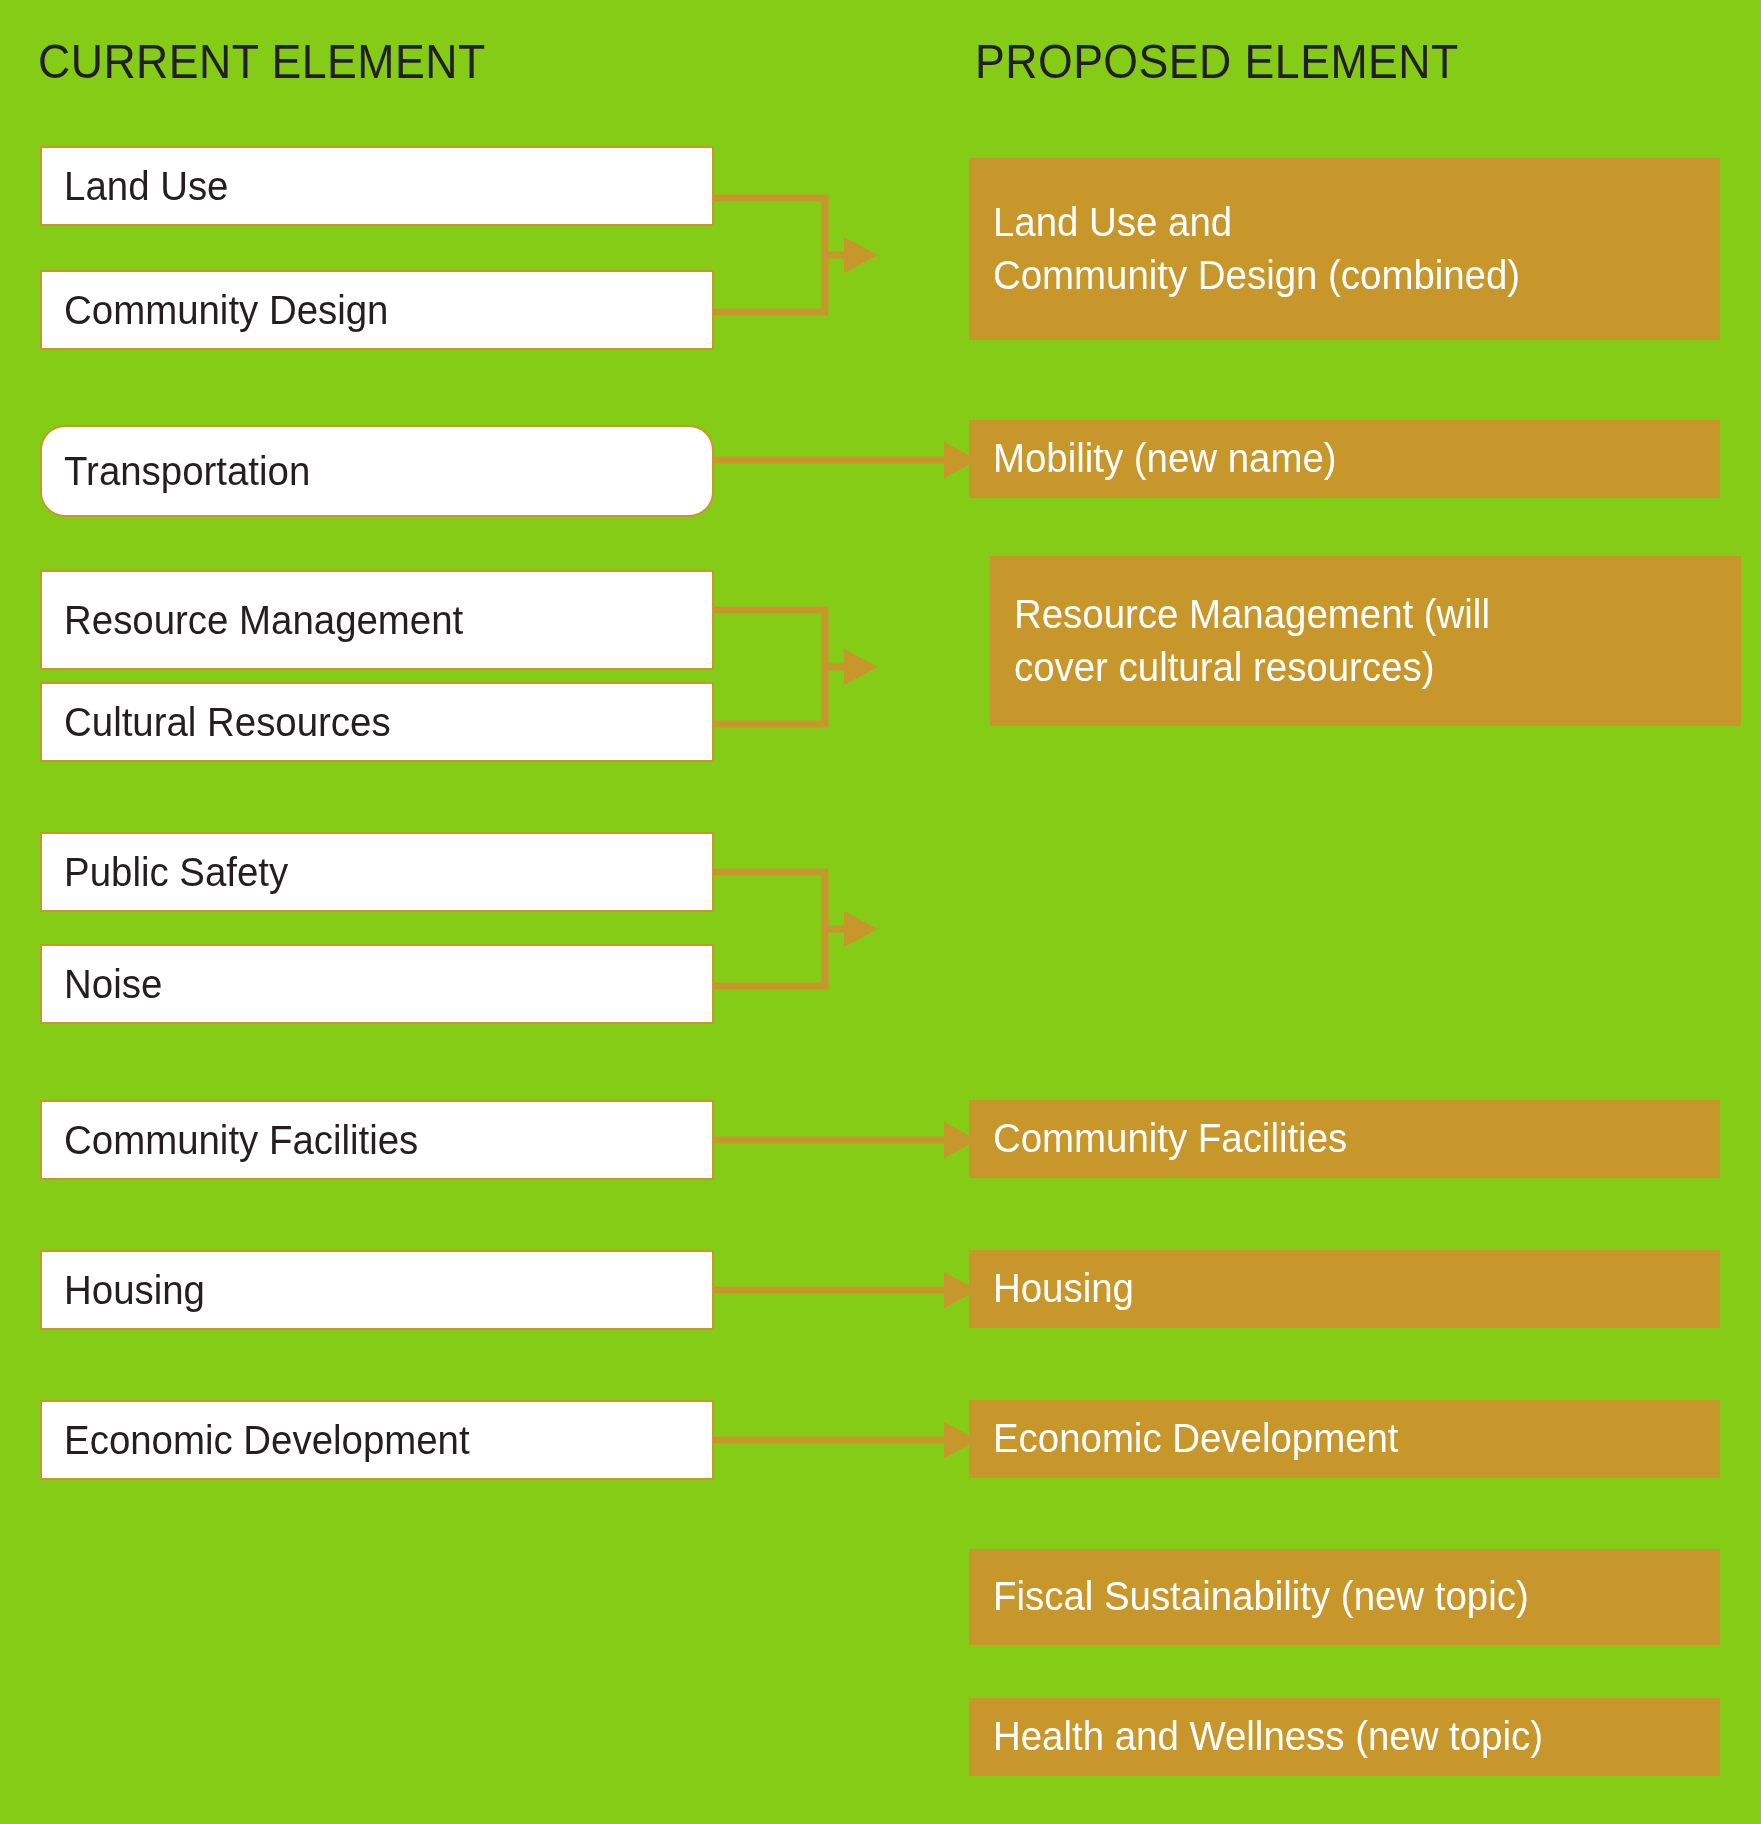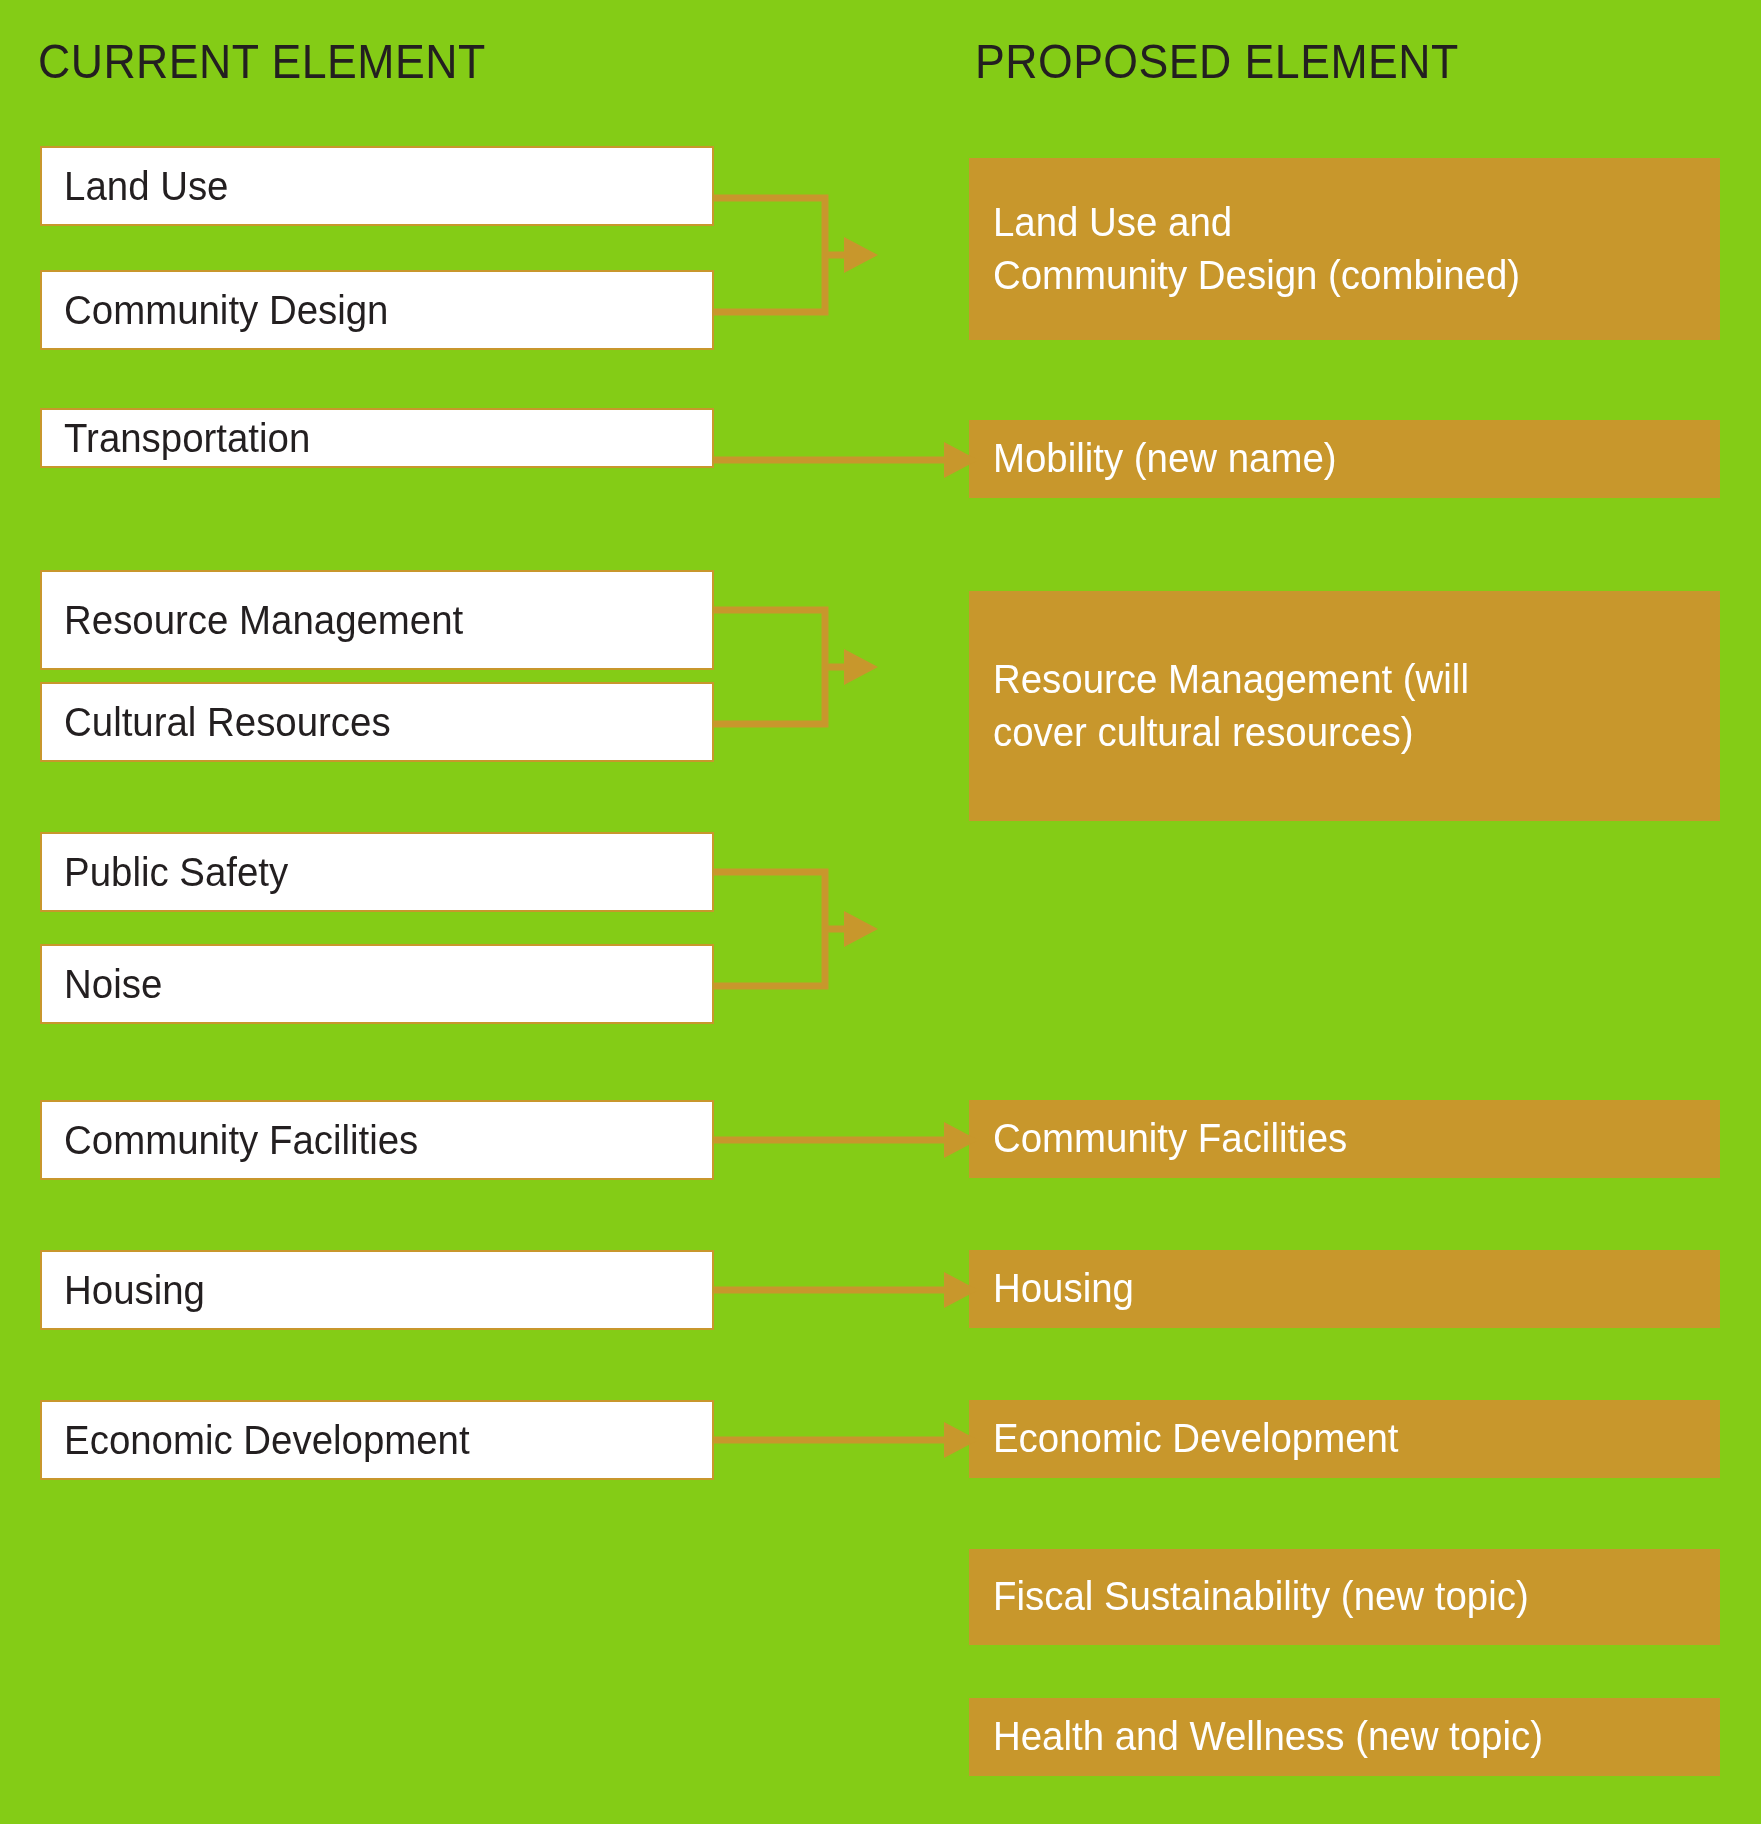--- a/index.html
+++ b/index.html
@@ -93,21 +93,21 @@
   <div class="col-heading" id="heading-proposed">PROPOSED ELEMENT</div>
 
   <div class="current-box" style="top:146px; height:80px;">
     <span class="label">Land Use</span>
   </div>
 
   <div class="current-box" style="top:270px; height:80px;text-align:center;">
     <span class="label">Community Design</span>
   </div>
 
-  <div class="current-box" style="top:408px; height:60px;">
+  <div class="current-box" style="top:425px; height:92px;border-radius:25px;">
     <span class="label">Transportation</span>
   </div>
 
   <div class="current-box" style="top:570px; height:100px;">
     <span class="label">Resource Management</span>
   </div>
 
   <div class="current-box" style="top:682px; height:80px;">
     <span class="label">Cultural Resources</span>
   </div>
@@ -134,21 +134,21 @@
 
   <div class="proposed-box" style="top:158px; height:182px;">
     <span class="label">Land Use and
 Community Design (combined)</span>
   </div>
 
   <div class="proposed-box" style="top:420px; height:78px;">
     <span class="label">Mobility (new name)</span>
   </div>
 
-  <div class="proposed-box" style="top:591px; height:230px;">
+  <div class="proposed-box" style="top:556px; height:170px;margin-left:21px;">
     <span class="label">Resource Management (will
 cover cultural resources)</span>
   </div>
 
 
   <div class="proposed-box" style="top:1100px; height:78px;">
     <span class="label">Community Facilities</span>
   </div>
 
   <div class="proposed-box" style="top:1250px; height:78px;">

